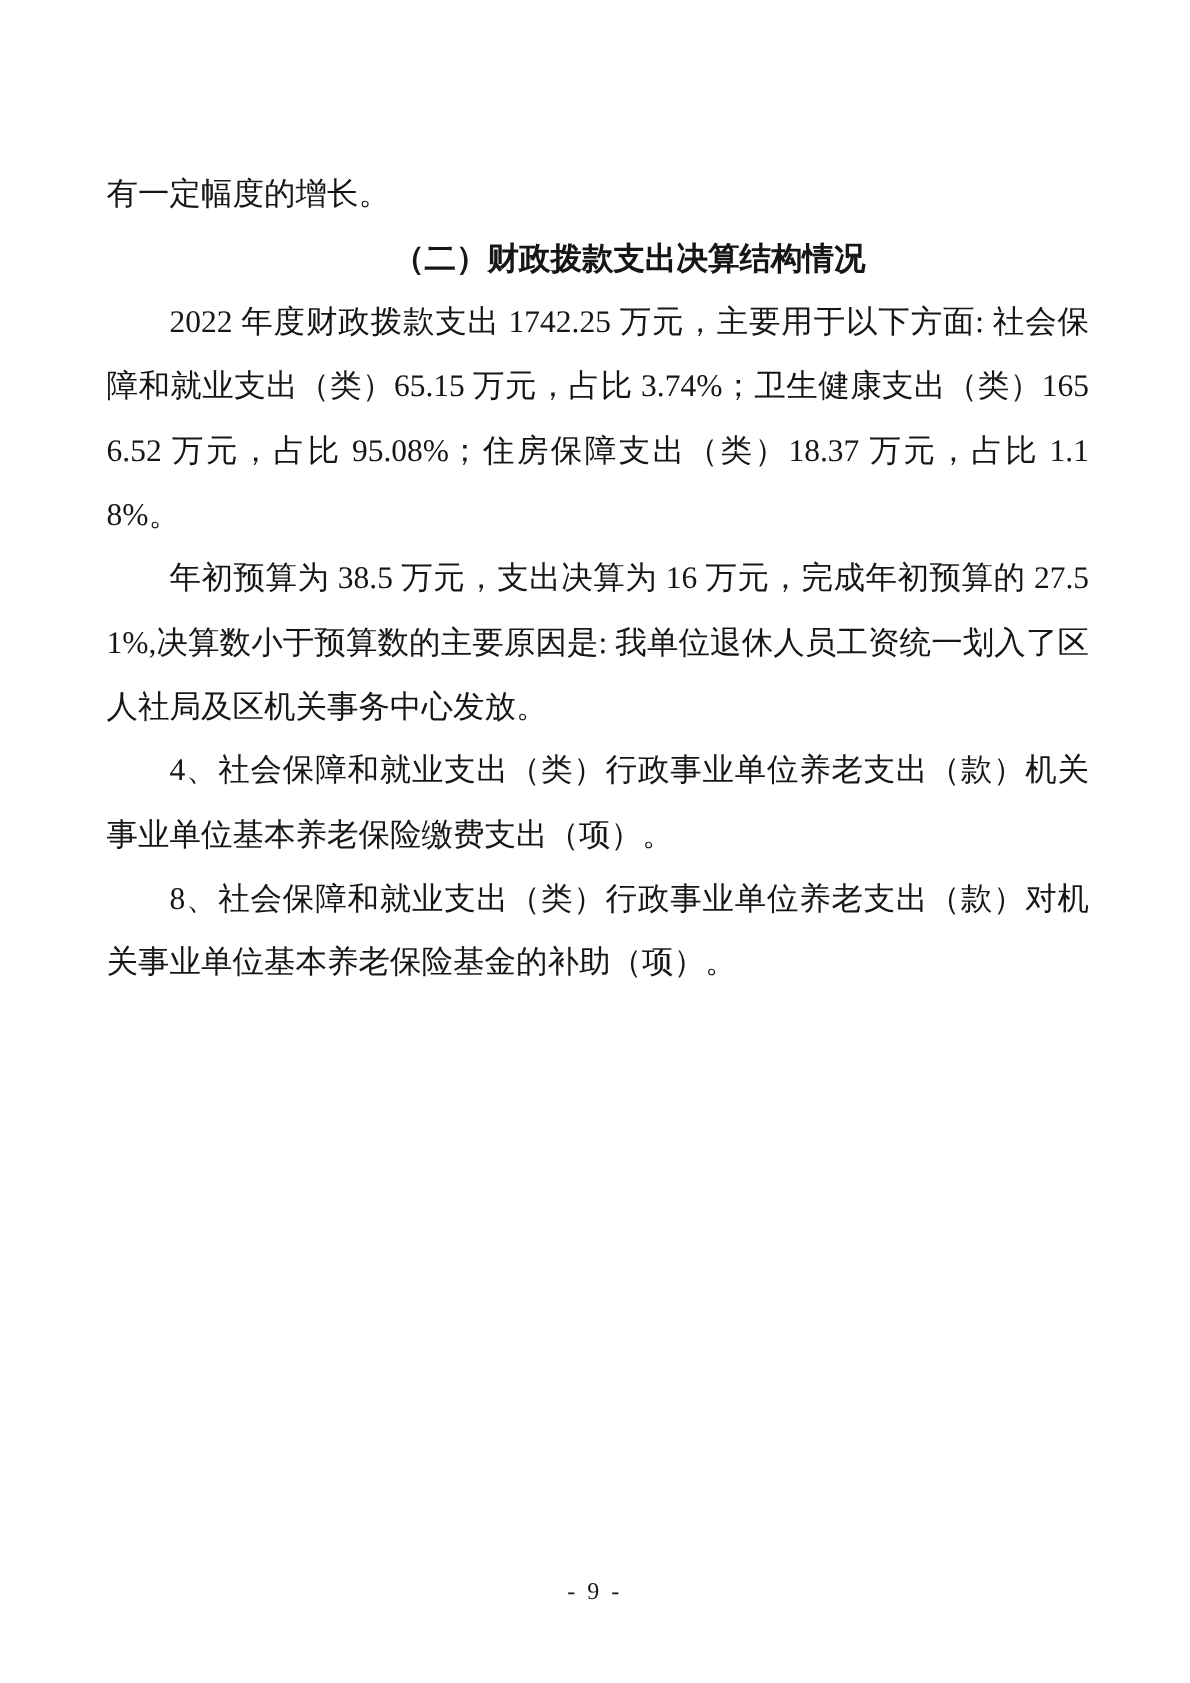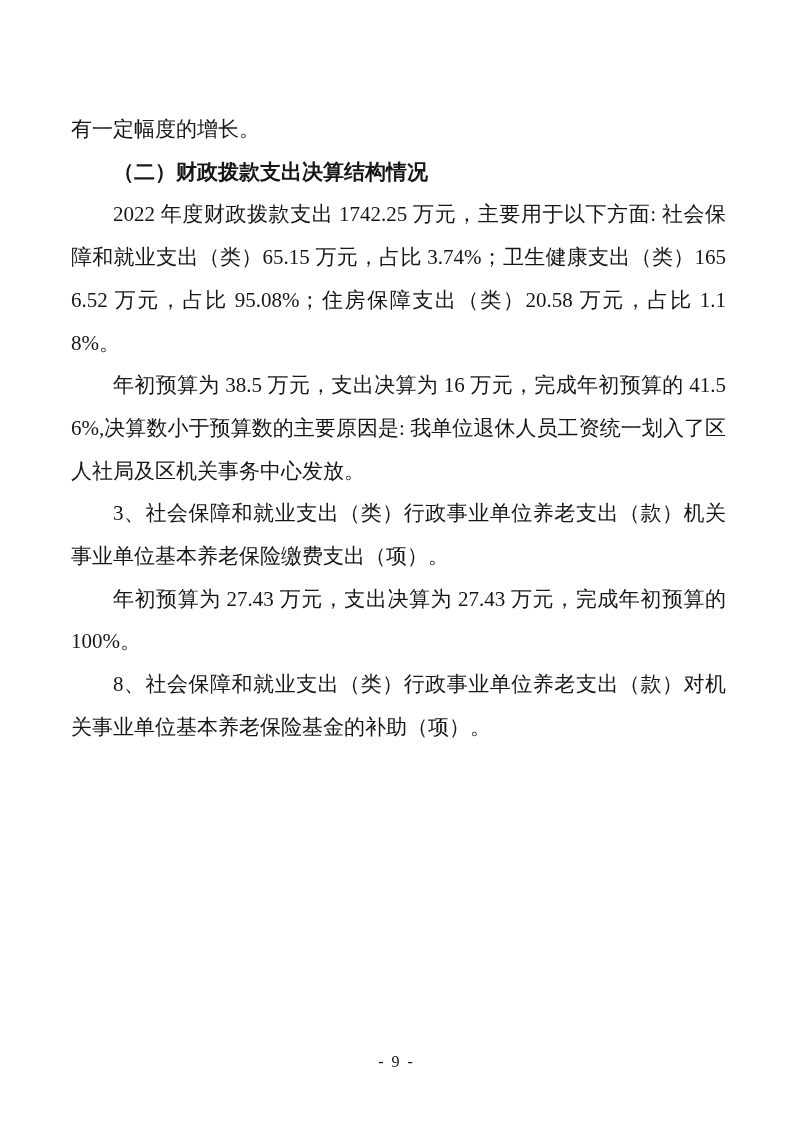--- a/index.html
+++ b/index.html
@@ -32,41 +32,40 @@
     text-align: justify;
     text-justify: inter-ideograph;
     word-break: break-all;
     text-indent: 2em;
   }
   .content p.cont {
     text-indent: 0;
   }
   .content p.heading {
     font-weight: bold;
-    text-align: left;
+    text-align: center;
   }
   .footer {
     position: absolute;
     top: 1036px;
     left: 0;
     width: 100%;
     text-align: center;
     font-size: 16px;
     line-height: 20px;
     letter-spacing: 2px;
     color: #161616;
   }
 </style>
 </head>
 <body>
 
 <div class="page">
   <div class="content">
     <p class="cont">有一定幅度的增长。</p>
     <p class="heading">（二）财政拨款支出决算结构情况</p>
-    <p>2022 年度财政拨款支出 1742.25 万元，主要用于以下方面: 社会保障和就业支出（类）65.15 万元，占比 3.74%；卫生健康支出（类）1656.52 万元，占比 95.08%；住房保障支出（类）20.58 万元，占比 1.18%。</p>
-    <p>年初预算为 38.5 万元，支出决算为 16 万元，完成年初预算的 41.56%,决算数小于预算数的主要原因是: 我单位退休人员工资统一划入了区人社局及区机关事务中心发放。</p>
-    <p>3、社会保障和就业支出（类）行政事业单位养老支出（款）机关事业单位基本养老保险缴费支出（项）。</p>
-    <p>年初预算为 27.43 万元，支出决算为 27.43 万元，完成年初预算的 100%。</p>
+    <p>2022 年度财政拨款支出 1742.25 万元，主要用于以下方面: 社会保障和就业支出（类）65.15 万元，占比 3.74%；卫生健康支出（类）1656.52 万元，占比 95.08%；住房保障支出（类）18.37 万元，占比 1.18%。</p>
+    <p>年初预算为 38.5 万元，支出决算为 16 万元，完成年初预算的 27.51%,决算数小于预算数的主要原因是: 我单位退休人员工资统一划入了区人社局及区机关事务中心发放。</p>
+    <p>4、社会保障和就业支出（类）行政事业单位养老支出（款）机关事业单位基本养老保险缴费支出（项）。</p>
     <p>8、社会保障和就业支出（类）行政事业单位养老支出（款）对机关事业单位基本养老保险基金的补助（项）。</p>
   </div>
   <div class="footer">- 9 -</div>
 </div>
 
 </body></html>

